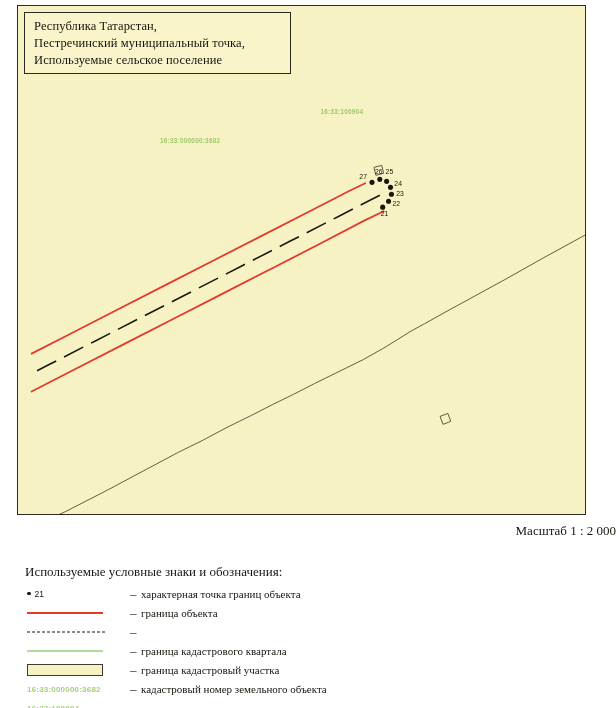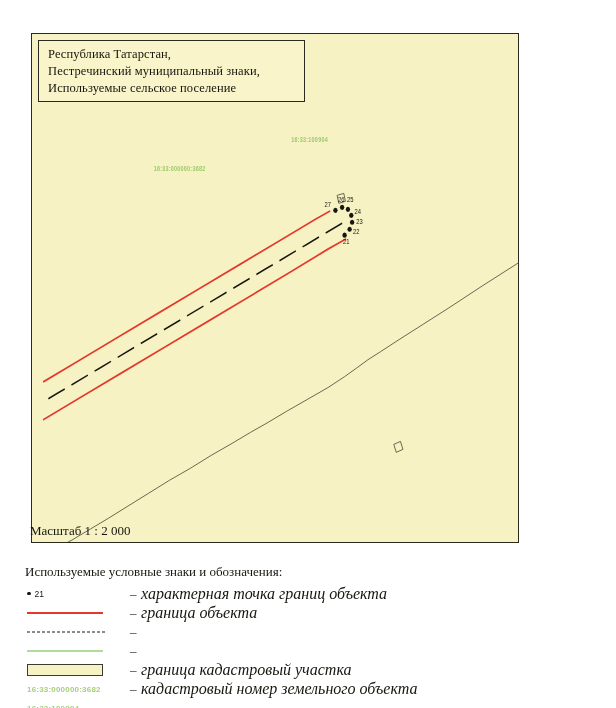--- a/index.html
+++ b/index.html
@@ -12,29 +12,28 @@
     height: 708px;
     position: relative;
     font-family: "Liberation Serif", serif;
     color: #1a1a1a;
     overflow: hidden;
   }
 
   
   #map-frame {
     position: absolute;
-    left: 31px;
+    left: 17px;
     top: 5px;
-    width: 488px;
+    width: 569px;
     height: 510px;
     background: #f7f2c4;
     border: 1.5px solid #2a2a20;
     box-sizing: border-box;
     overflow: hidden;
-    margin-top: 28px;
   }
 
   
   #title-box {
     position: absolute;
     left: 6px;
     top: 6px;
     width: 267px;
     height: 62px;
     background: #f9f4c9;
@@ -76,21 +75,21 @@
     font-size: 7px;
     fill: #17170f;
   }
 
   
   #scale-line {
     position: absolute;
     left: 0;
     top: 523px;
     width: 616px;
-    text-align: left;
+    text-align: right;
     font-family: "Liberation Serif", serif;
     font-size: 13px;
     color: #16160f;
   }
   #scale-line .sc {
     display: inline-block;
     padding-left: 30px;
   }
 
   
@@ -121,24 +120,23 @@
   .legend-dash-col {
     width: 11px;
     flex: 0 0 11px;
     font-family: "Liberation Serif", serif;
     font-size: 13px;
     color: #16160f;
     text-align: left;
   }
   .legend-text {
     font-family: "Liberation Serif", serif;
-    font-size: 16px;
+    font-size: 11px;
     color: #16160f;
     white-space: nowrap;
-    font-style: italic;
   }
 
   
   .sym-point {
     position: absolute;
     left: 2px;
     top: 50%;
     transform: translateY(-50%);
     display: flex;
     align-items: center;
@@ -256,21 +254,21 @@
     <text class="pt-label" x="385" y="201">22</text>
     <text class="pt-label" x="373" y="211">21</text>
 
     <text class="map-label" x="311" y="108">16:33:100904</text>
 
     <text class="map-label" x="146" y="138">16:33:000000:3682</text>
   </svg>
 
   <div id="title-box">
     <div class="title-line">Республика Татарстан,</div>
-    <div class="title-line">Пестречинский муниципальный знаки,</div>
+    <div class="title-line">Пестречинский муниципальный точка,</div>
     <div class="title-line">Используемые сельское поселение</div>
   </div>
 </div>
 
 <div id="scale-line">
   <span class="sc">Масштаб 1 : 2 000</span>
 </div>
 
 <div id="legend">
 
@@ -300,20 +298,21 @@
       <span class="sym-dashline"></span>
     </div>
     <div class="legend-dash-col">–</div>
   </div>
 
   <div class="legend-row">
     <div class="legend-sym">
       <span class="sym-greenline"></span>
     </div>
     <div class="legend-dash-col">–</div>
+    <div class="legend-text">граница кадастрового квартала</div>
   </div>
 
   <div class="legend-row">
     <div class="legend-sym">
       <span class="sym-parcelbox"></span>
     </div>
     <div class="legend-dash-col">–</div>
     <div class="legend-text">граница кадастровый участка</div>
   </div>
 

